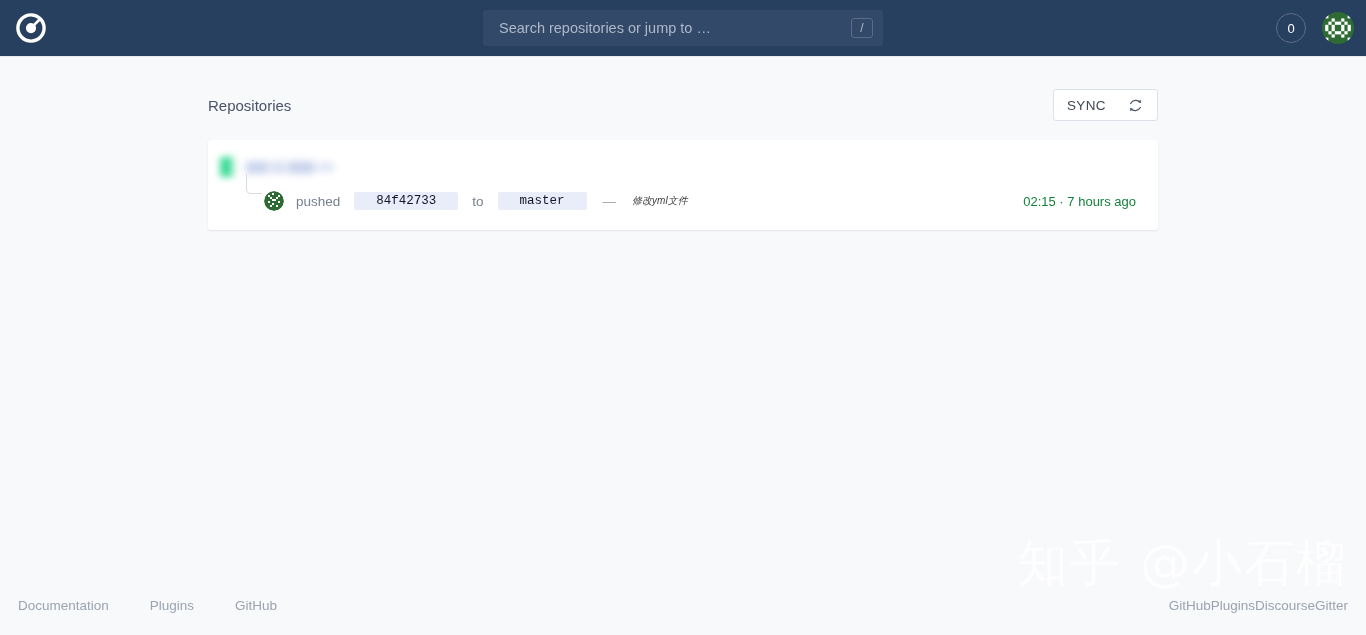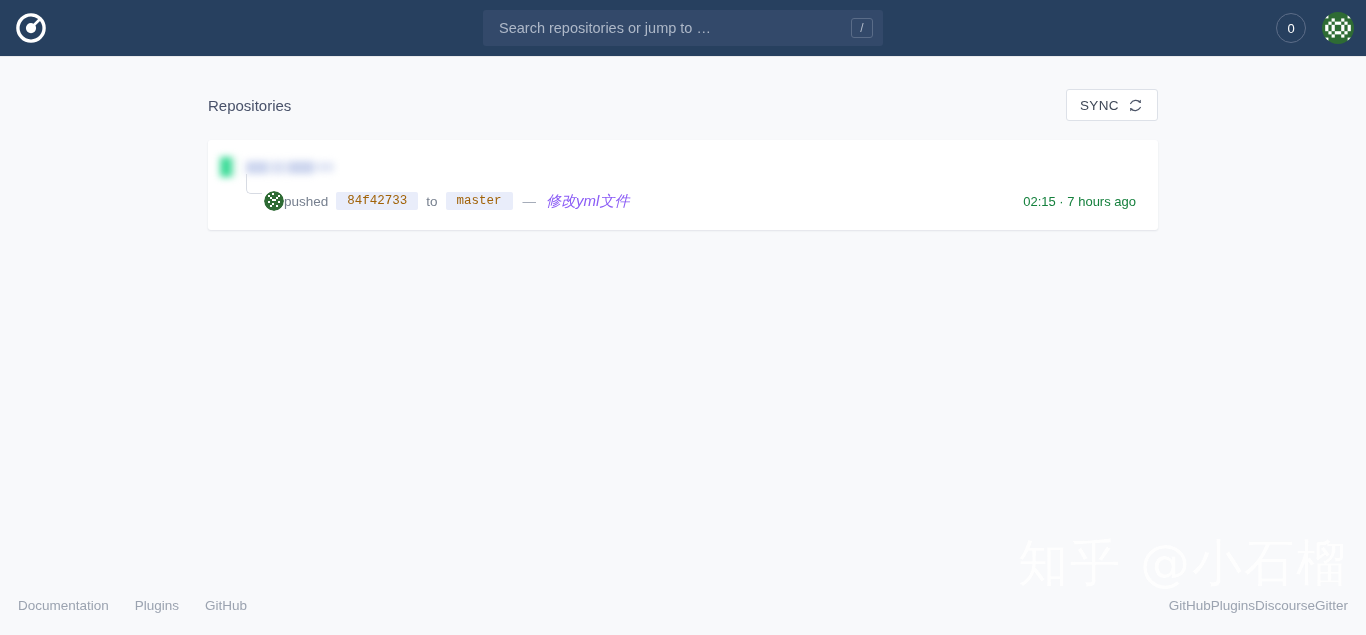--- a/index.html
+++ b/index.html
@@ -92,21 +92,21 @@
     padding-top:22px;
   }
   #page-head {
     height:54px;
     display:flex;
     align-items:center;
     justify-content:space-between;
   }
   #page-title { font-size:15px; color:#49526a; }
   #sync-button {
-    display:flex; align-items:center; gap:8px;
+    display:flex; align-items:center; gap:21px;
     height:32px;
     padding:0 13px;
     background:#ffffff;
     border:1px solid #dde1e8;
     border-radius:3px;
     color:#3f4857;
     font-size:13.5px;
     letter-spacing:.4px;
     cursor:pointer;
     font-family:"Liberation Sans", sans-serif;
@@ -159,59 +159,60 @@
   }
   .activity-avatar {
     width:20px; height:20px;
     border-radius:50%;
     overflow:hidden;
     margin-left:22px;
     flex:none;
     display:block;
   }
   .activity-text {
+    margin-left:12px;
     font-size:13.5px;
     color:#77808f;
     display:flex;
     align-items:center;
-    gap:8px;
+    gap:14px;
     white-space:nowrap;
   }
   .chip {
     background:#e9edfa;
-    color:#a16207;
+    color:#0f172a;
     border-radius:2px;
-    padding:2px 11px;
+    padding:2px 22px;
     font-family:"Liberation Mono", monospace;
     font-size:12.5px;
   }
   .dash { color:#9aa2b0; padding:0 2px; }
   .commit-msg {
     font-style:italic;
-    color:#8b5cf6;
-    font-size:15px;
+    color:#404040;
+    font-size:10px;
   }
   .activity-time {
     margin-left:auto;
     font-size:13px;
     color:#15803d;
     white-space:nowrap;
   }
 
   
   #footer {
     position:absolute;
     left:0; bottom:0;
     width:100%;
     height:60px;
     display:flex;
     align-items:center;
     font-size:13.5px;
   }
-  #footer-left { margin-left:18px; display:flex; gap:26px; }
+  #footer-left { margin-left:18px; display:flex; gap:41px; }
   #footer-right { margin-left:auto; margin-right:18px; display:flex; }
   #footer a, .footer-link {
     color:#9ba3b0;
     text-decoration:none;
     cursor:pointer;
   }
 
   
   #watermark {
     position:absolute;

